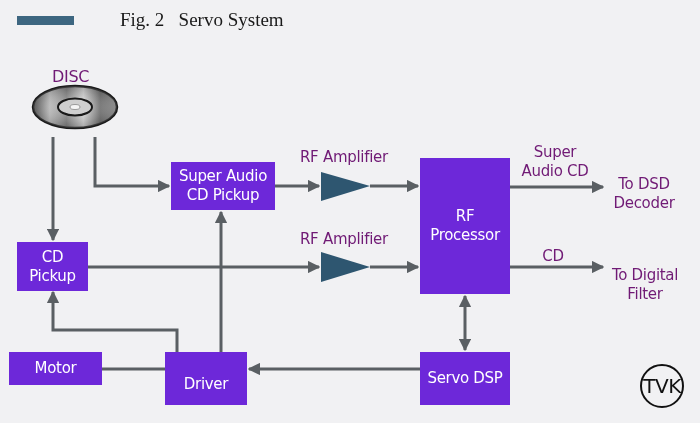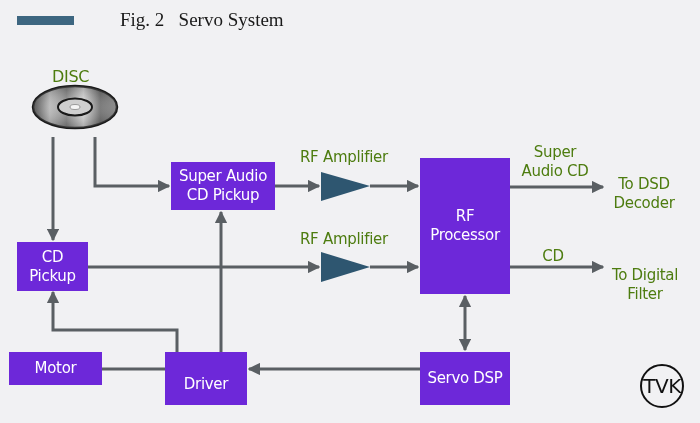--- a/index.html
+++ b/index.html
@@ -20,21 +20,21 @@
       font-size: 19px; color: #1a1a1a; white-space: pre; margin-left: 36px;
     }
     .box {
       position: absolute; background: #6d28d9; color: #ffffff;
       display: flex; align-items: center; justify-content: center;
       text-align: center; font-size: 15px; line-height: 19px;
       font-family: "DejaVu Sans", "Liberation Sans", sans-serif;
       letter-spacing: -0.3px;
     }
     .label {
-      position: absolute; color: #4d7c0f; font-size: 15px; line-height: 19px;
+      position: absolute; color: #701a75; font-size: 15px; line-height: 19px;
       font-family: "DejaVu Sans", "Liberation Sans", sans-serif;
       text-align: center; white-space: nowrap; letter-spacing: -0.3px;
     }
     .tvk {
       position: absolute; left: 640px; top: 364px; width: 40px; height: 40px;
       border: 2.5px solid #111; border-radius: 50%;
       display: flex; align-items: center; justify-content: center;
       font-size: 20px; color: #111; letter-spacing: -0.5px;
       font-family: "DejaVu Sans", "Liberation Sans", sans-serif;
     }

